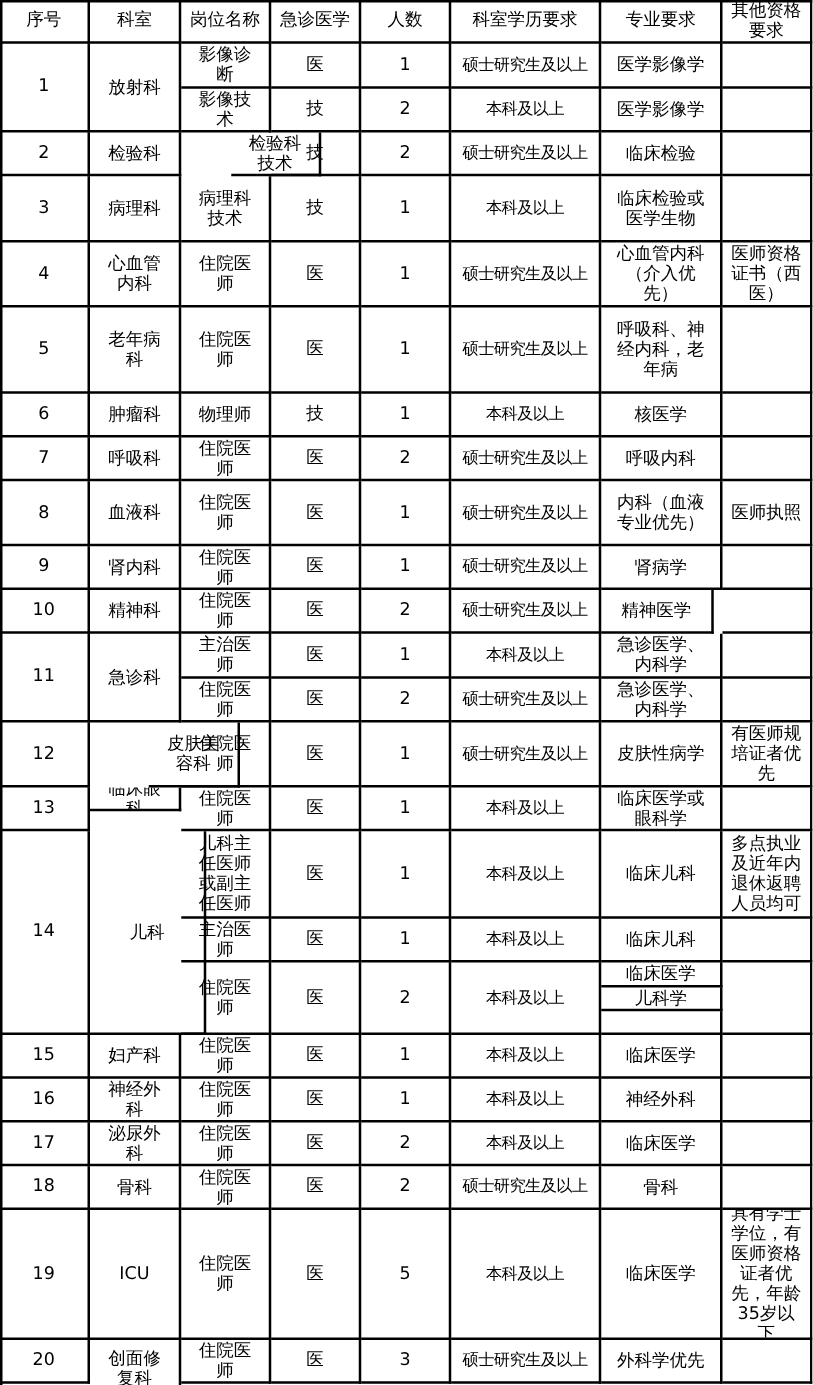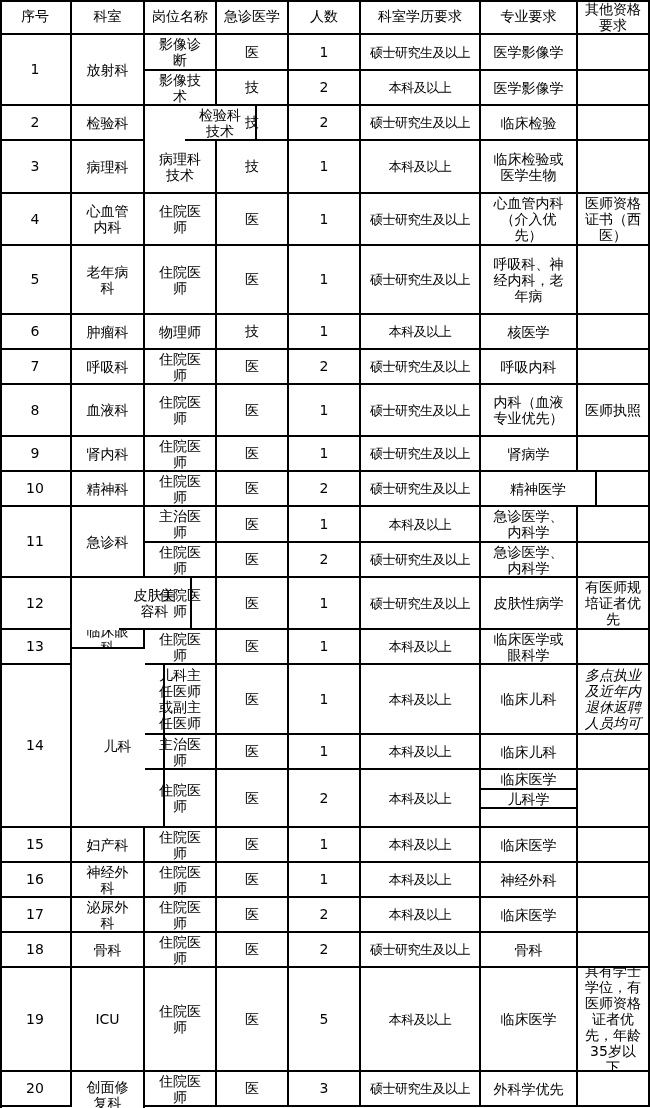--- a/index.html
+++ b/index.html
@@ -111,21 +111,21 @@
       <div class="cell" style="left: 289px; top: 437px; width: 72px; height: 35px;">1</div>
       <div class="cell small" style="left: 361px; top: 437px; width: 120px; height: 35px;">硕士研究生及以上</div>
       <div class="cell tight" style="left: 481px; top: 437px; width: 97px; height: 35px;padding:0 10px;">肾病学</div>
       <div class="cell tight" style="left: 578px; top: 437px; width: 72px; height: 35px;padding:0 6px;"></div>
       <div class="cell" style="left: 0px; top: 472px; width: 72px; height: 35px;">10</div>
       <div class="cell tight" style="left: 72px; top: 472px; width: 73px; height: 35px;padding:0 8px;">精神科</div>
       <div class="cell tight" style="left: 145px; top: 472px; width: 72px; height: 35px;padding:0 8px;">住院医师</div>
       <div class="cell" style="left: 217px; top: 472px; width: 72px; height: 35px;">医</div>
       <div class="cell" style="left: 289px; top: 472px; width: 72px; height: 35px;">2</div>
       <div class="cell small" style="left: 361px; top: 472px; width: 120px; height: 35px;">硕士研究生及以上</div>
-      <div class="cell tight" style="left: 481px; top: 472px; width: 116px; height: 35px;padding:12px 10px;">精神医学</div>
+      <div class="cell tight" style="left: 481px; top: 472px; width: 90px; height: 35px;padding:12px 10px;">精神医学</div>
       <div class="cell tight" style="left: 578px; top: 472px; width: 72px; height: 35px;padding:0 6px;"></div>
       <div class="cell" style="left: 0px; top: 507px; width: 72px; height: 71px;">11</div>
       <div class="cell tight" style="left: 72px; top: 507px; width: 73px; height: 71px;padding:0 8px;">急诊科</div>
       <div class="cell tight" style="left: 145px; top: 507px; width: 72px; height: 36px;padding:0 8px;">主治医师</div>
       <div class="cell" style="left: 217px; top: 507px; width: 72px; height: 36px;">医</div>
       <div class="cell" style="left: 289px; top: 507px; width: 72px; height: 36px;">1</div>
       <div class="cell small" style="left: 361px; top: 507px; width: 120px; height: 36px;">本科及以上</div>
       <div class="cell tight" style="left: 481px; top: 507px; width: 97px; height: 36px;padding:0 10px;">急诊医学、内科学</div>
       <div class="cell tight" style="left: 578px; top: 507px; width: 72px; height: 36px;padding:0 6px;"></div>
       <div class="cell tight" style="left: 145px; top: 543px; width: 72px; height: 35px;padding:0 8px;">住院医师</div>
@@ -150,21 +150,21 @@
       <div class="cell small" style="left: 361px; top: 630px; width: 120px; height: 35px;">本科及以上</div>
       <div class="cell tight" style="left: 481px; top: 630px; width: 97px; height: 35px;padding:0 10px;">临床医学或眼科学</div>
       <div class="cell tight" style="left: 578px; top: 630px; width: 72px; height: 35px;padding:0 6px;"></div>
       <div class="cell" style="left: 0px; top: 665px; width: 72px; height: 163px;">14</div>
       <div class="cell tight" style="left: 72px; top: 665px; width: 93px; height: 163px;padding:0 4px;">儿科</div>
       <div class="cell tight" style="left: 145px; top: 665px; width: 72px; height: 70px;padding:0 8px;">儿科主任医师或副主任医师</div>
       <div class="cell" style="left: 217px; top: 665px; width: 72px; height: 70px;">医</div>
       <div class="cell" style="left: 289px; top: 665px; width: 72px; height: 70px;">1</div>
       <div class="cell small" style="left: 361px; top: 665px; width: 120px; height: 70px;">本科及以上</div>
       <div class="cell tight" style="left: 481px; top: 665px; width: 97px; height: 70px;padding:0 10px;">临床儿科</div>
-      <div class="cell tight" style="left: 578px; top: 665px; width: 72px; height: 70px;padding:0 6px;font-style:italic;">多点执业及近年内退休返聘人员均可</div>
+      <div class="cell tight" style="left: 578px; top: 665px; width: 72px; height: 70px;padding:0 6px;">多点执业及近年内退休返聘人员均可</div>
       <div class="cell tight" style="left: 145px; top: 735px; width: 72px; height: 35px;padding:0 8px;">主治医师</div>
       <div class="cell" style="left: 217px; top: 735px; width: 72px; height: 35px;">医</div>
       <div class="cell" style="left: 289px; top: 735px; width: 72px; height: 35px;">1</div>
       <div class="cell small" style="left: 361px; top: 735px; width: 120px; height: 35px;">本科及以上</div>
       <div class="cell tight" style="left: 481px; top: 735px; width: 97px; height: 35px;padding:0 10px;">临床儿科</div>
       <div class="cell tight" style="left: 578px; top: 735px; width: 72px; height: 35px;padding:0 6px;"></div>
       <div class="cell tight" style="left: 145px; top: 770px; width: 72px; height: 58px;padding:0 8px;">住院医师</div>
       <div class="cell" style="left: 217px; top: 770px; width: 72px; height: 58px;">医</div>
       <div class="cell" style="left: 289px; top: 770px; width: 72px; height: 58px;">2</div>
       <div class="cell small" style="left: 361px; top: 770px; width: 120px; height: 58px;">本科及以上</div>

